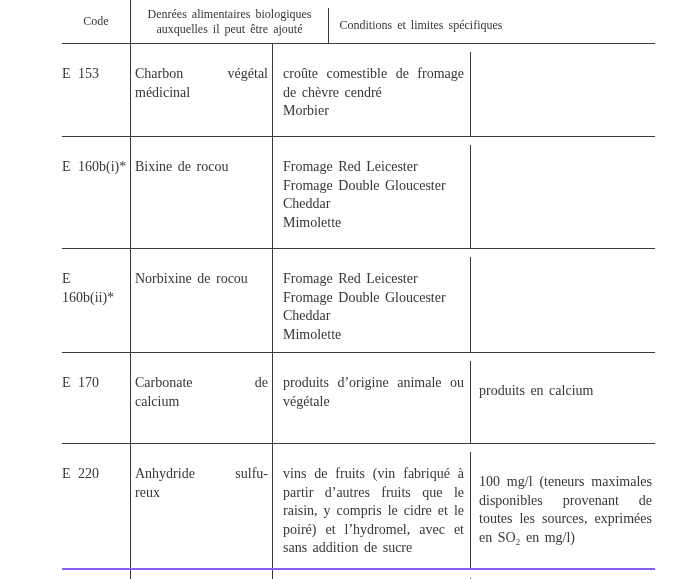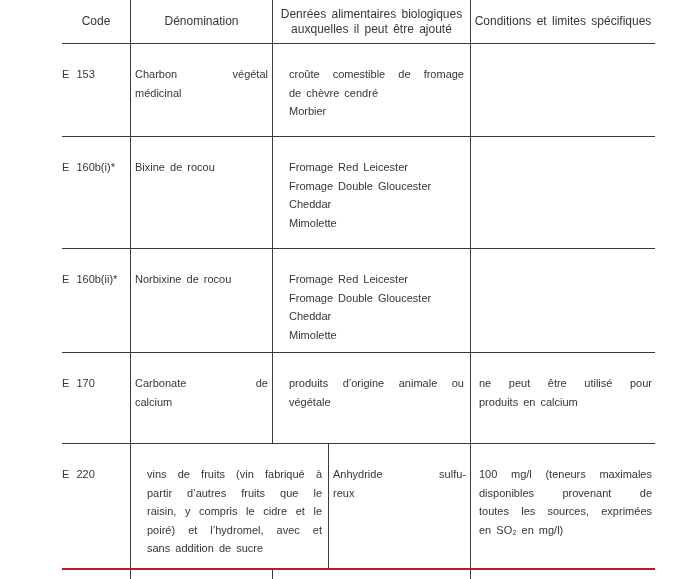--- a/index.html
+++ b/index.html
@@ -1,53 +1,50 @@
 <!DOCTYPE html>
 <html><head>
 <meta charset="utf-8">
 <style>
   html,body { margin:0; padding:0; background:#ffffff; }
   .page {
     position:relative; width:700px; height:579px; background:#ffffff;
-    font-family:Liberation Sans, sans-serif; color:#363636; overflow:hidden;
+    font-family:Liberation Serif, serif; color:#363636; overflow:hidden;
   }
   .tbl { position:absolute; left:62px; top:0; width:593px; }
   .row { display:flex; border-bottom:1px solid #3a3a3a; box-sizing:border-box; }
-  .cell { box-sizing:border-box; font-size:11px; line-height:18.5px; word-spacing:2px; overflow:hidden; }
+  .cell { box-sizing:border-box; font-size:14px; line-height:18.5px; word-spacing:2px; overflow:hidden; }
   .c1 { width:68px;  padding:21px 2px 0 0; word-spacing:4px; }
   .c2 { width:142px; border-left:1px solid #3a3a3a; padding:21px 4px 0 4px; }
-  .c3 { width:198px; border-left:1px solid #3a3a3a; padding:21px 6px 0 16px; }
-  .c4 { width:185px; border-left:1px solid #3a3a3a; padding:21px 3px 0 8px; }
+  .c3 { width:198px; border-left:1px solid #3a3a3a; padding:21px 6px 0 10px; }
+  .c4 { width:185px; border-left:1px solid #3a3a3a; padding:21px 3px 0 8px;margin-top:8px; }
   .header { height:44px; }
   .header .cell {
     display:flex; flex-direction:column; justify-content:center; align-items:center;
     text-align:center; padding:0 4px; font-size:12px; line-height:15px; word-spacing:2px;
   }
   .header .hline { white-space:nowrap; }
   .rh1 { height:93px; }
   .rh2 { height:112px; }
   .rh3 { height:104px; }
   .rh4 { height:91px; }
-  .rh5 { height:126px; border-bottom:2px solid #b91c1c; }
+  .rh5 { height:126px; border-bottom:2px solid #8b5cf6; }
   .rh6 { height:9px; border-bottom:none; }
   .jl { text-align:justify; text-align-last:justify; }
   .ll { text-align:left; }
 </style>
 </head>
 <body>
 
 <div class="page">
   <div class="tbl">
 
     <div class="row header">
       <div class="cell c1">
           <div class="hline">Code</div>
-        </div>
-      <div class="cell c2">
-          <div class="hline">Dénomination</div>
         </div>
       <div class="cell c3">
           <div class="hline">Denrées alimentaires biologiques</div>
           <div class="hline">auxquelles il peut être ajouté</div>
         </div>
       <div class="cell c4">
           <div class="hline">Conditions et limites spécifiques</div>
         </div>
     </div>
 
@@ -97,37 +94,36 @@
       <div class="cell c1">E 170</div>
       <div class="cell c2">
           <div class="jl">Carbonate de</div>
           <div class="ll">calcium</div>
         </div>
       <div class="cell c3">
           <div class="jl">produits d’origine animale ou</div>
           <div class="ll">végétale</div>
         </div>
       <div class="cell c4">
-          <div class="jl">ne peut être utilisé pour</div>
           <div class="ll">produits en calcium</div>
         </div>
     </div>
 
     <div class="row rh5">
       <div class="cell c1">E 220</div>
+      <div class="cell c2">
+          <div class="jl">Anhydride sulfu-</div>
+          <div class="ll">reux</div>
+        </div>
       <div class="cell c3">
           <div class="jl">vins de fruits (vin fabriqué à</div>
           <div class="jl">partir d’autres fruits que le</div>
           <div class="jl">raisin, y compris le cidre et le</div>
           <div class="jl">poiré) et l’hydromel, avec et</div>
           <div class="ll">sans addition de sucre</div>
-        </div>
-      <div class="cell c2">
-          <div class="jl">Anhydride sulfu-</div>
-          <div class="ll">reux</div>
         </div>
       <div class="cell c4">
           <div class="jl">100 mg/l (teneurs maximales</div>
           <div class="jl">disponibles provenant de</div>
           <div class="jl">toutes les sources, exprimées</div>
           <div class="ll">en SO₂ en mg/l)</div>
         </div>
     </div>
 
     <div class="row rh6">

